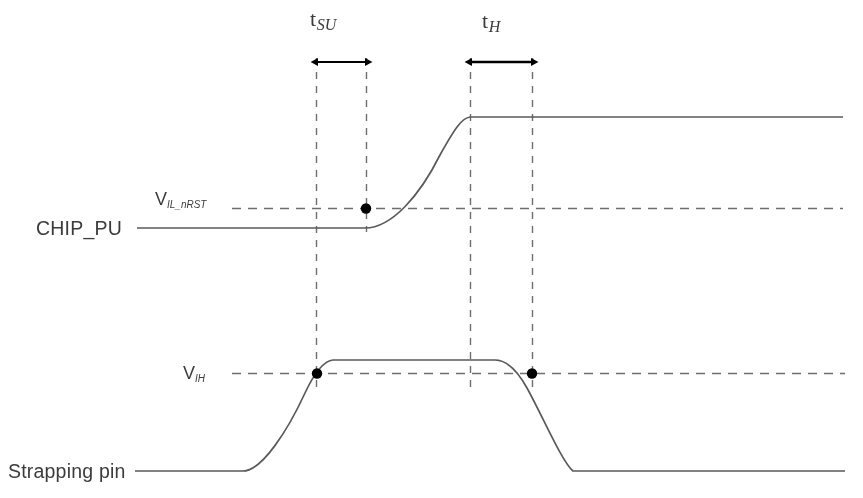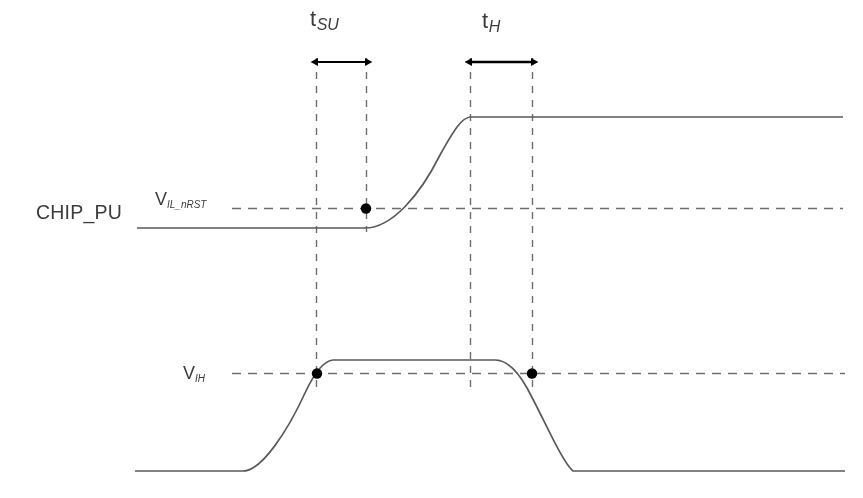--- a/index.html
+++ b/index.html
@@ -37,29 +37,30 @@
   }
   .lbl-volt .sub {
     font-size: 10px;
     font-style: italic;
     vertical-align: baseline;
     position: relative;
     top: 3px;
   }
   .lbl-time {
     font-size: 22px;
+    font-family: Liberation Serif, serif;
   }
   .lbl-time .sub {
     font-size: 16px;
     font-style: italic;
     position: relative;
     top: 4px;
     left: 0.5px;
   }
-  #lbl-chip-pu   { left: 36px;  top: 203px; }
+  #lbl-chip-pu   { left: 36px;  top: 219px; }
   #lbl-strapping { left: 8px;   top: 462px; }
   #lbl-vil       { left: 155px; top: 190px; }
   #lbl-vih       { left: 183px; top: 364px; }
   #lbl-tsu       { left: 310px; top: 8px;  }
   #lbl-th        { left: 482px; top: 10px;  }
 </style>
 </head>
 <body>
 
 <div id="canvas">
@@ -98,20 +99,21 @@
 
     <g>
       <circle cx="366" cy="208.5" r="5.2" fill="#000000"></circle>
       <circle cx="317" cy="373.5" r="5.2" fill="#000000"></circle>
       <circle cx="532" cy="373.5" r="5.2" fill="#000000"></circle>
     </g>
   </svg>
 
   <div id="lbl-chip-pu" class="lbl lbl-signal">CHIP_PU</div>
 
+  <div id="lbl-strapping" class="lbl lbl-signal">Strapping pin</div>
 
   <div id="lbl-vil" class="lbl lbl-volt"><span>V</span><span class="sub">IL_nRST</span></div>
 
   <div id="lbl-vih" class="lbl lbl-volt"><span>V</span><span class="sub">IH</span></div>
 
   <div id="lbl-tsu" class="lbl lbl-time"><span>t</span><span class="sub">SU</span></div>
 
   <div id="lbl-th" class="lbl lbl-time"><span>t</span><span class="sub">H</span></div>
 
 </div>

